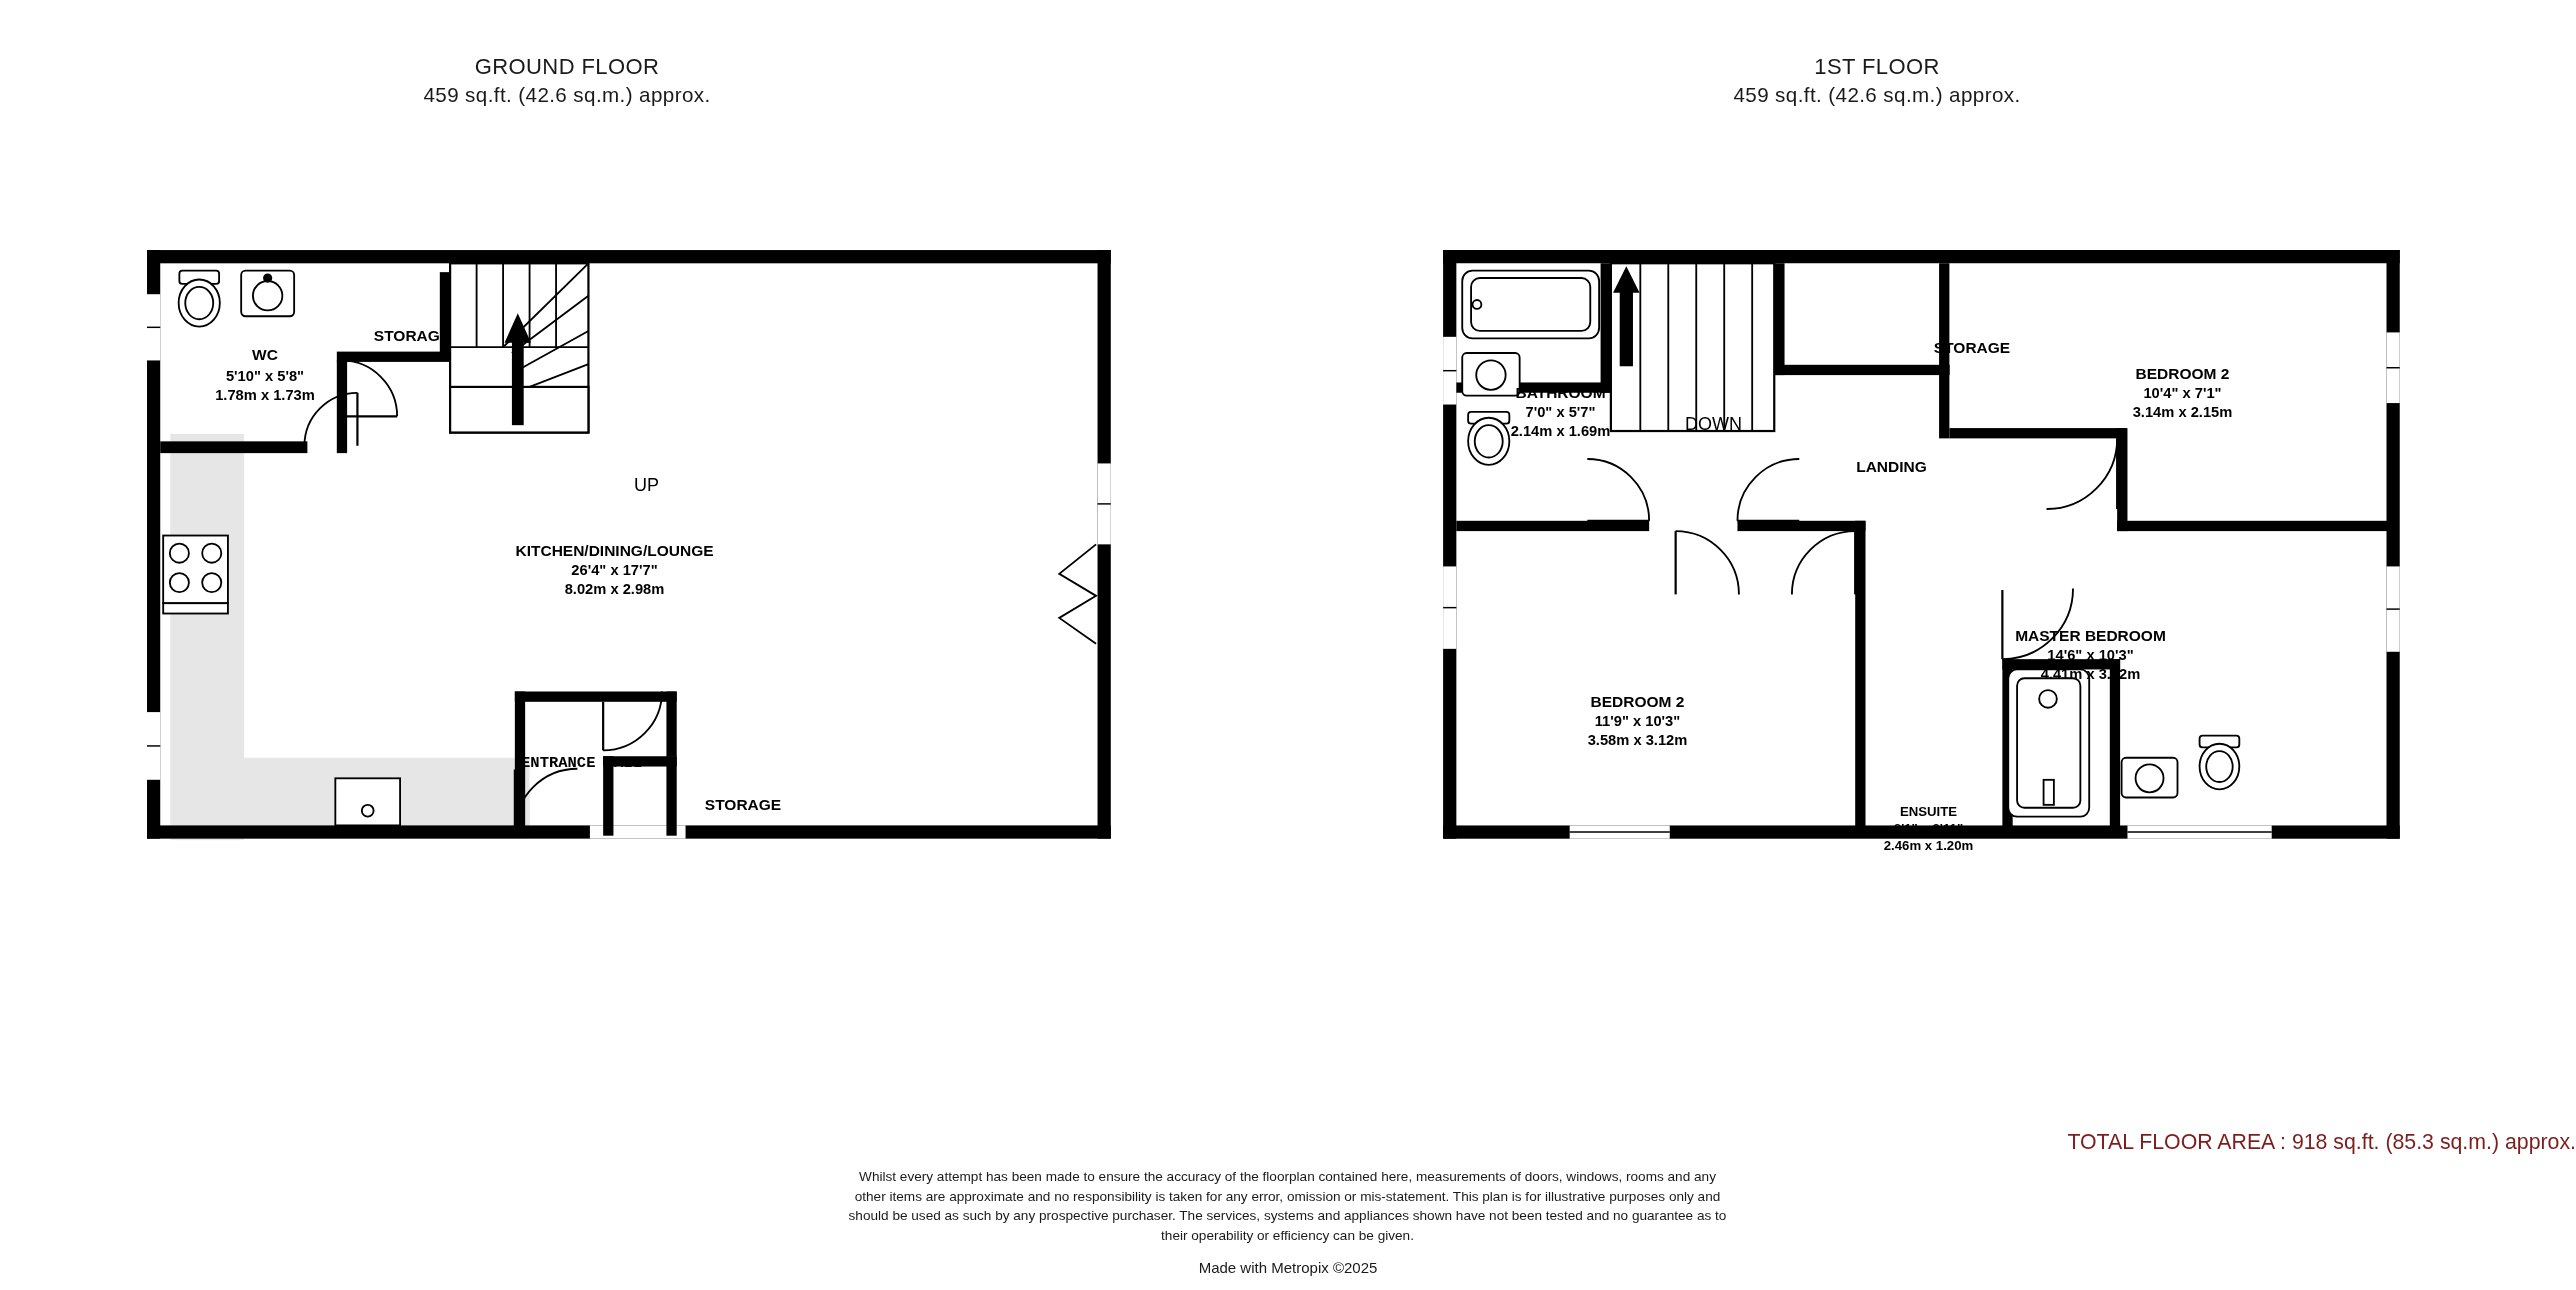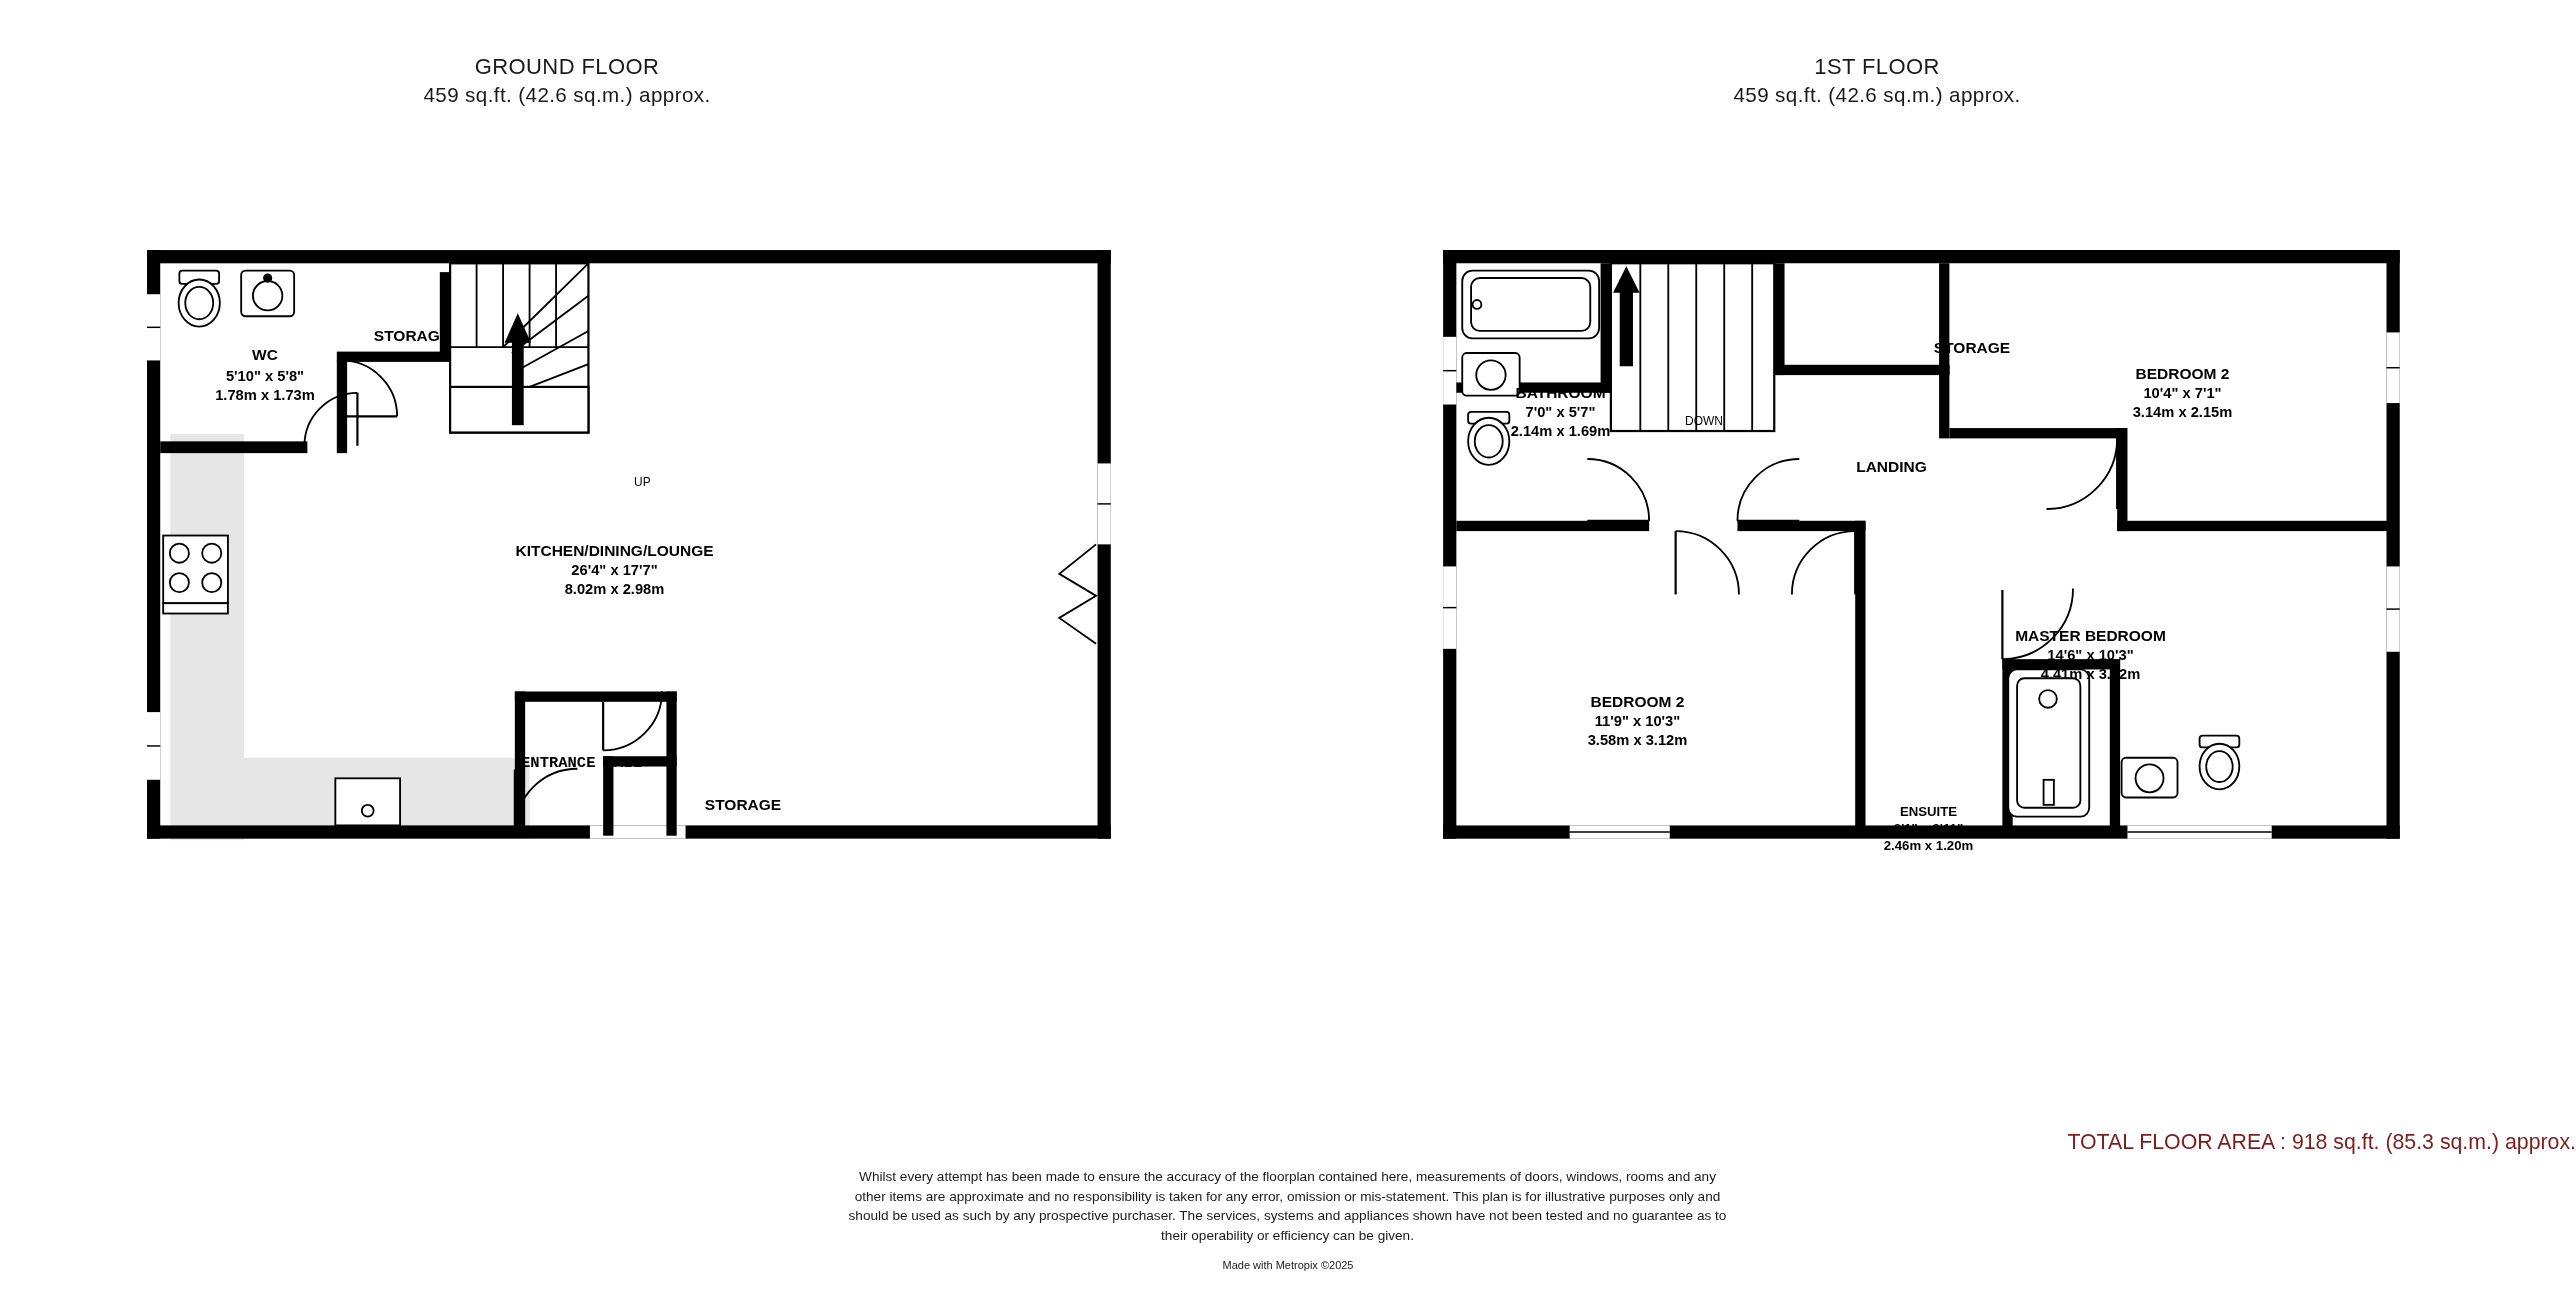--- a/index.html
+++ b/index.html
@@ -68,21 +68,21 @@
   .plain-label {
     position: absolute;
     font-size: 15.5px;
     font-weight: bold;
     color: #000;
     white-space: nowrap;
     text-align: center;
   }
   .dir-label {
     position: absolute;
-    font-size: 12px;
+    font-size: 18px;
     color: #000;
     white-space: nowrap;
   }
 
   
   .total-area {
     position: absolute;
     width: 100%;
     text-align: right;
     font-size: 21.3px;
@@ -93,21 +93,21 @@
     width: 883px;
     text-align: center;
     font-size: 13.6px;
     line-height: 1.45;
     color: #1a1a1a;
   }
   .credit {
     position: absolute;
     width: 100%;
     text-align: center;
-    font-size: 11px;
+    font-size: 15px;
     color: #1a1a1a;
   }
 </style>
 </head>
 <body>
 
 <div class="plan-wrap">
 
   <div class="floor-title" style="left:335px; top:52px; width:464px;">
     <span>GROUND FLOOR</span>

